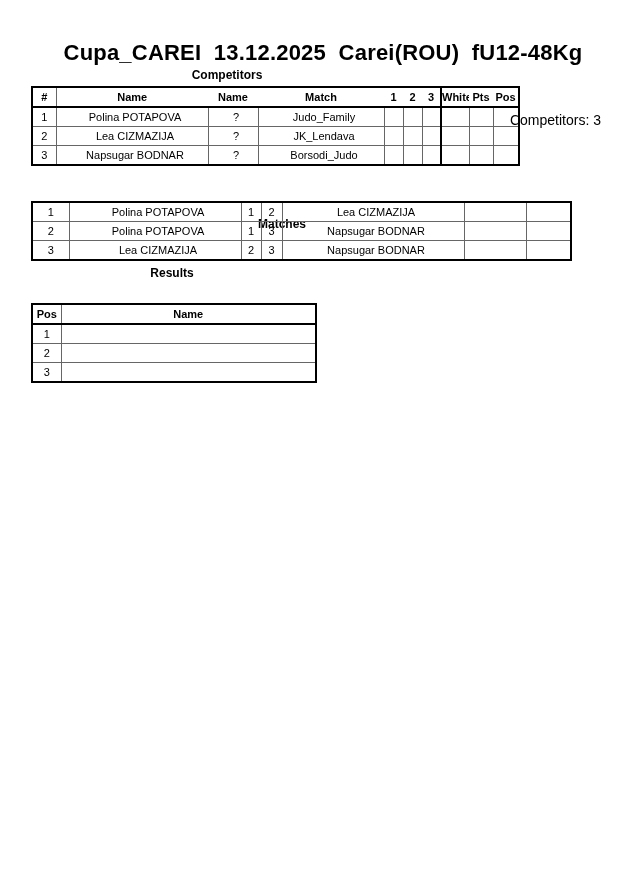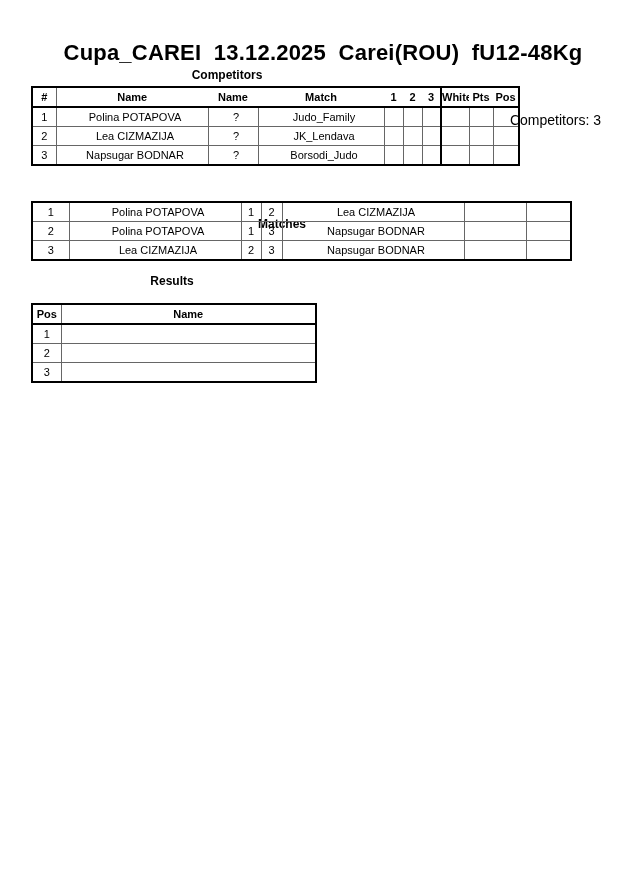--- a/index.html
+++ b/index.html
@@ -13,21 +13,21 @@
     position: absolute; top: 40px; left: 8px; width: 630px;
     text-align: center; font-size: 22px; font-weight: bold;
     white-space: pre; letter-spacing: 0.2px;
   }
   .section-label {
     position: absolute; transform: translateX(-50%);
     font-size: 12px; font-weight: bold; white-space: nowrap;
   }
   .label-competitors { top: 68px; left: 227px; }
   .label-matches    { top: 177px; left: 282px; margin-top: 40px; }
-  .label-results    { top: 274px; left: 172px; }
+  .label-results    { top: 266px; left: 172px; }
   .competitors-note {
     position: absolute; top: 67px; right: 29px;
     font-size: 14px; font-weight: normal; margin-top: 45px;
   }
   table {
     position: absolute;
     border-collapse: collapse; table-layout: fixed;
     border: 2px solid #000;
   }
   th, td {

